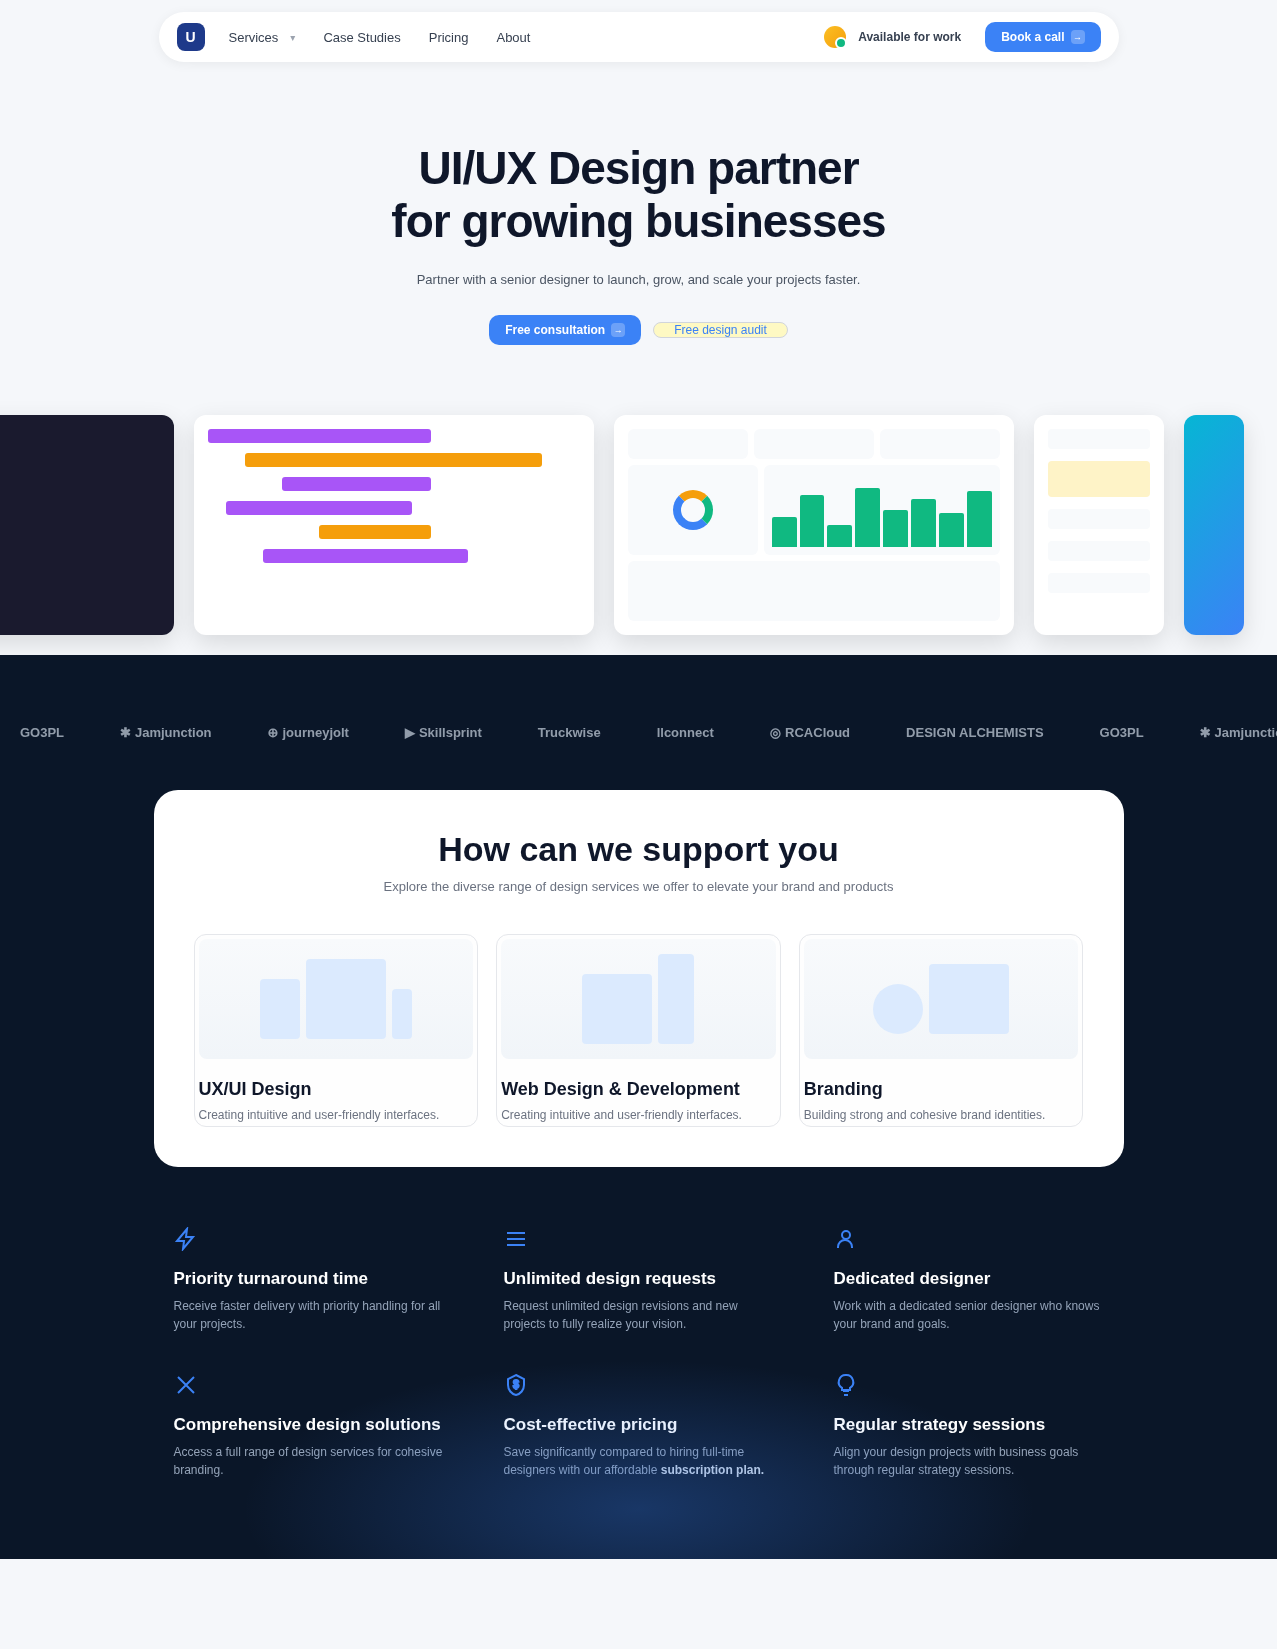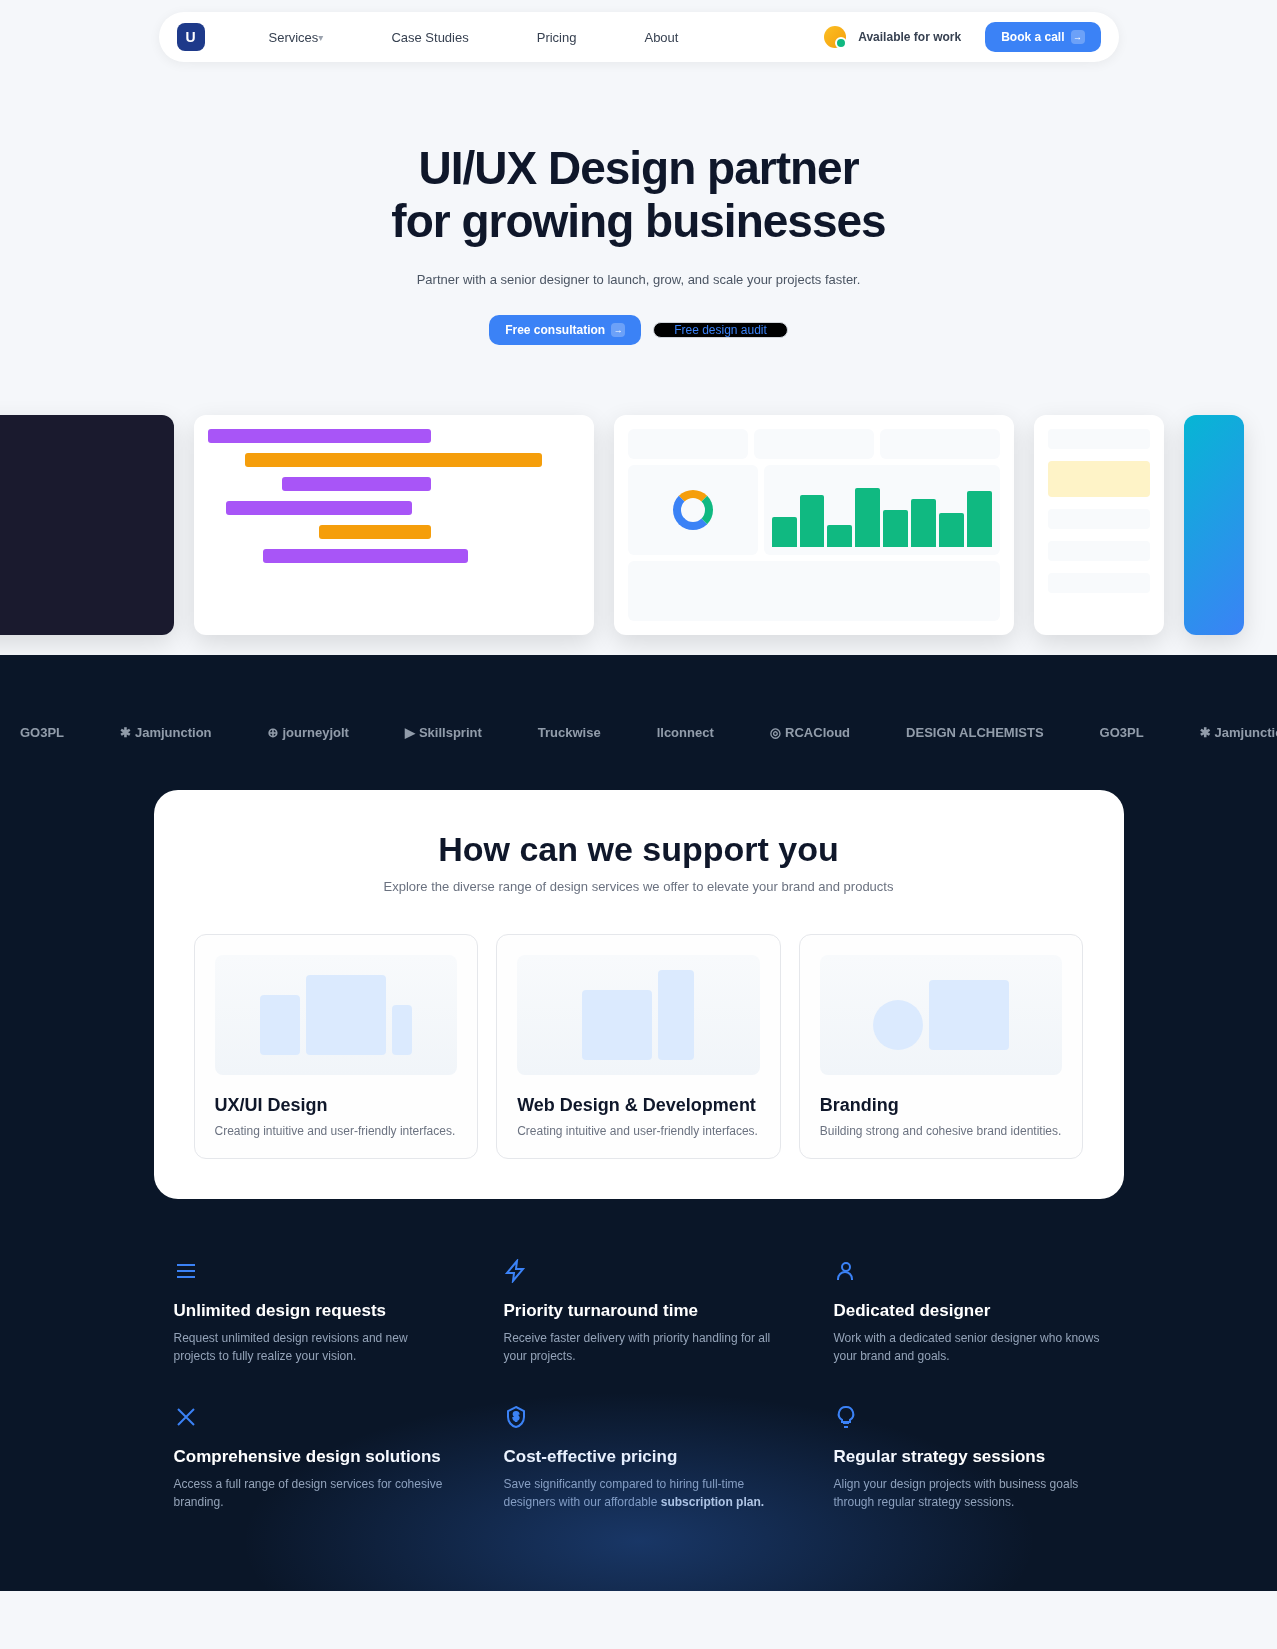--- a/index.html
+++ b/index.html
@@ -2,27 +2,27 @@
 <html><head>
 <meta charset="utf-8">
 <style>
 * { margin: 0; padding: 0; box-sizing: border-box; }
 body { font-family: -apple-system, BlinkMacSystemFont, 'Segoe UI', sans-serif; background: #f5f7fa; color: #1a1a2e; width: 1277px; }
 
 
 .navbar { max-width: 960px; margin: 12px auto 0; background: #fff; border-radius: 28px; padding: 10px 18px; display: flex; align-items: center; gap: 24px; box-shadow: 0 2px 12px rgba(0,0,0,0.06); }
 .logo { width: 28px; height: 28px; background: #1e3a8a; border-radius: 8px; display: flex; align-items: center; justify-content: center; color: #fff; font-weight: 700; font-size: 14px; }
 .nav-links { display: flex; gap: 28px; flex: 1; }
-.nav-link { font-size: 13px; color: #374151; cursor: pointer; display: flex; align-items: center; gap: 0; margin-left: 40px; }
+.nav-link { font-size: 13px; color: #374151; cursor: pointer; display: flex; align-items: center; gap: 12px; }
 .chev-down { font-size: 10px; color: #9ca3af; }
 .avail { display: flex; align-items: center; gap: 12px; font-size: 12px; font-weight: 600; color: #374151; }
 .avatar { width: 22px; height: 22px; border-radius: 50%; background: linear-gradient(135deg,#fbbf24,#f59e0b); position: relative; }
 .avatar::after { content: ''; position: absolute; bottom: -1px; right: -1px; width: 8px; height: 8px; background: #10b981; border: 2px solid #fff; border-radius: 50%; }
 .btn-primary { background: #3b82f6; color: #fff; font-size: 12px; font-weight: 600; padding: 8px 16px; border-radius: 10px; border: none; cursor: pointer; display: flex; align-items: center; gap: 6px; }
-.btn-outline { background: #000000; color: #3b82f6; font-size: 12px; font-weight: 500; padding: 0 20px; border-radius: 10px; border: 1px solid #d1d5db; cursor: pointer; }
+.btn-outline { background: #fef9c3; color: #3b82f6; font-size: 12px; font-weight: 500; padding: 0 20px; border-radius: 10px; border: 1px solid #d1d5db; cursor: pointer; }
 .arrow-icon { display: inline-flex; width: 14px; height: 14px; background: rgba(255,255,255,0.25); border-radius: 4px; align-items: center; justify-content: center; font-size: 9px; }
 
 
 .hero { text-align: center; padding: 80px 20px 40px; }
 .welcome { font-family: 'Brush Script MT', cursive; font-size: 24px; color: #3b82f6; margin-bottom: 12px; }
 .hero h1 { font-size: 46px; font-weight: 800; color: #0f172a; line-height: 1.15; margin-bottom: 24px; letter-spacing: -1px; }
 .hero-sub { font-size: 13px; color: #4b5563; margin-bottom: 6px; }
 .hero-ctas { display: flex; gap: 12px; justify-content: center; margin-top: 28px; align-items: center; }
 
 
@@ -42,21 +42,21 @@
 
 .dark-section { background: #0a1628; margin-top: -40px; padding-top: 40px; color: #fff; padding-bottom: 80px; position: relative; }
 .logos-bar { display: flex; align-items: center; justify-content: space-around; padding: 30px 20px; gap: 56px; opacity: 0.7; font-size: 13px; font-weight: 600; flex-wrap: nowrap; overflow: hidden; }
 .logo-item { color: #cbd5e1; white-space: nowrap; display: flex; align-items: center; gap: 4px; }
 
 
 .support-card { max-width: 970px; margin: 20px auto 0; background: #fff; border-radius: 24px; padding: 40px; color: #1a1a2e; }
 .support-card h2 { text-align: center; font-size: 34px; font-weight: 800; color: #0f172a; margin-bottom: 10px; }
 .support-sub { text-align: center; font-size: 13px; color: #6b7280; margin-bottom: 40px; }
 .services-grid { display: grid; grid-template-columns: repeat(3, 1fr); gap: 18px; }
-.service-card { border: 1px solid #e5e7eb; border-radius: 12px; padding: 20px; background: #fefefe; }
+.service-card { border: 1px solid #e5e7eb; border-radius: 12px; padding: 4px; background: #fefefe; }
 .service-illust { height: 120px; background: linear-gradient(180deg,#f8fafc,#f1f5f9); border-radius: 8px; margin-bottom: 20px; display: flex; align-items: center; justify-content: center; }
 .illust-shapes { display: flex; gap: 6px; align-items: flex-end; }
 .shape { width: 40px; background: #dbeafe; border-radius: 4px; }
 .service-card h3 { font-size: 18px; font-weight: 700; color: #0f172a; margin-bottom: 8px; }
 .service-card p { font-size: 12px; color: #6b7280; }
 
 
 .features { max-width: 970px; margin: 60px auto 0; display: grid; grid-template-columns: repeat(3, 1fr); gap: 40px 60px; padding: 0 20px; }
 .feature { }
 .feat-icon { width: 24px; height: 24px; color: #3b82f6; margin-bottom: 14px; }
@@ -201,34 +201,34 @@
           </div>
         <h3>Branding</h3>
         <p>Building strong and cohesive brand identities.</p>
       </div>
     </div>
   </div>
 
   <div class="features">
     <div class="feature">
       <svg class="feat-icon" viewBox="0 0 24 24" fill="none" stroke="currentColor" stroke-width="2">
+          <path d="M13 2L3 14h7l-1 8 10-12h-7l1-8z"></path>
+        </svg>
+      <h4>Priority turnaround time</h4>
+      <p>Receive faster delivery with priority handling for all your projects.</p>
+    </div>
+    <div class="feature">
+      <svg class="feat-icon" viewBox="0 0 24 24" fill="none" stroke="currentColor" stroke-width="2">
           <path d="M3 6h18M3 12h18M3 18h18"></path>
         </svg>
       <h4>Unlimited design requests</h4>
       <p>Request unlimited design revisions and new projects to fully realize your vision.</p>
     </div>
     <div class="feature">
       <svg class="feat-icon" viewBox="0 0 24 24" fill="none" stroke="currentColor" stroke-width="2">
-          <path d="M13 2L3 14h7l-1 8 10-12h-7l1-8z"></path>
-        </svg>
-      <h4>Priority turnaround time</h4>
-      <p>Receive faster delivery with priority handling for all your projects.</p>
-    </div>
-    <div class="feature">
-      <svg class="feat-icon" viewBox="0 0 24 24" fill="none" stroke="currentColor" stroke-width="2">
           <circle cx="12" cy="8" r="4"></circle>
           <path d="M4 21v-1a7 7 0 0114 0v1"></path>
         </svg>
       <h4>Dedicated designer</h4>
       <p>Work with a dedicated senior designer who knows your brand and goals.</p>
     </div>
     <div class="feature">
       <svg class="feat-icon" viewBox="0 0 24 24" fill="none" stroke="currentColor" stroke-width="2">
           <path d="M4 20l16-16M4 4l16 16"></path>
         </svg>

